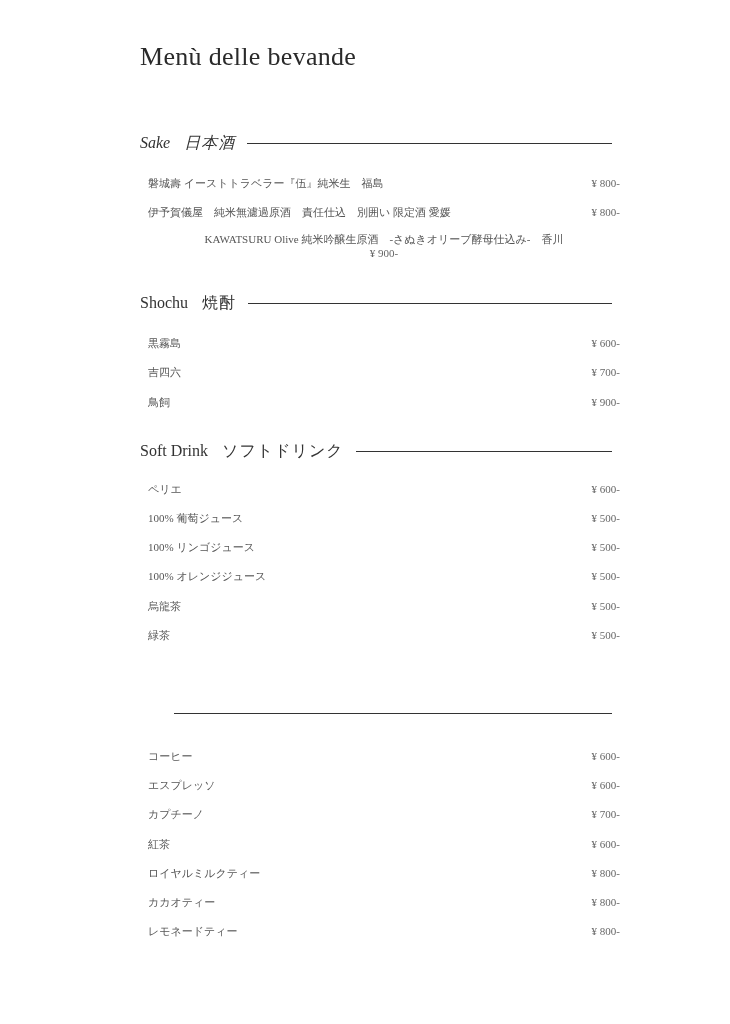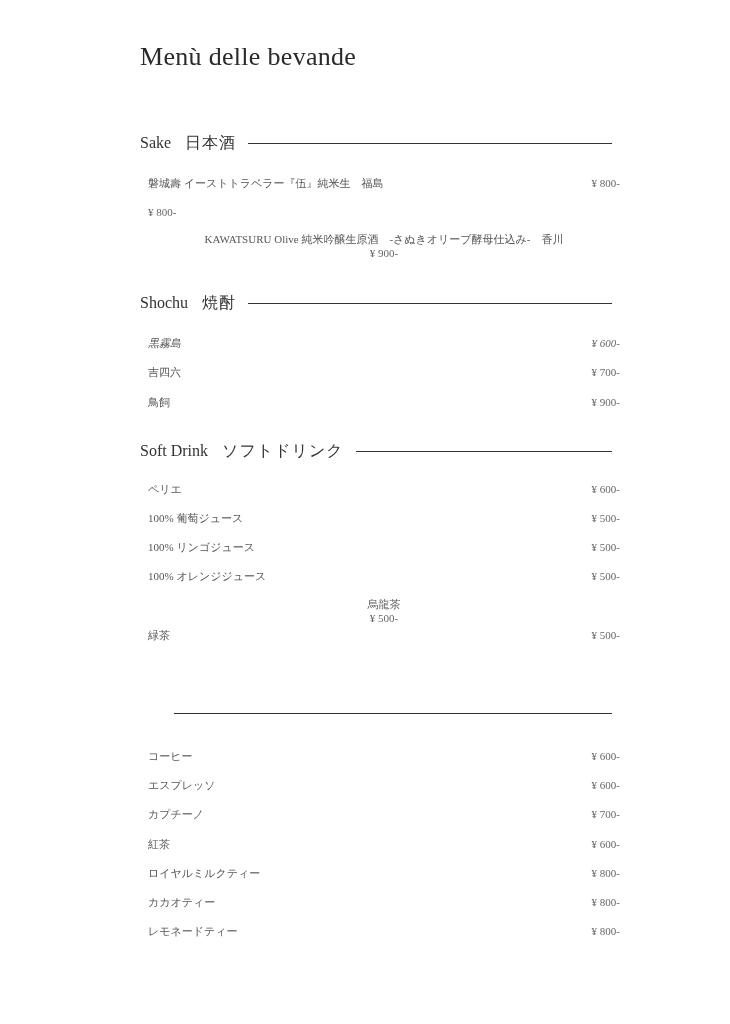--- a/index.html
+++ b/index.html
@@ -64,41 +64,42 @@
   }
   .item .price {
     color: #666;
   }
 </style>
 </head>
 <body>
 
 <div class="page-title">Menù delle bevande</div>
 
-<div class="section-header" style="top:132px;">
+<div class="section-header" style="top:132px;font-style:italic;">
   <span class="section-title"><span>Sake</span><span class="jp">日本酒</span></span>
   <span class="section-rule"></span>
 </div>
 <div class="item" style="top:174px;">
     <span>磐城壽 イーストトラベラー『伍』純米生　福島</span>
     <span class="price">¥ 800-</span>
   </div>
 <div class="item" style="top:203px;">
+    <span>伊予賀儀屋　純米無濾過原酒　責任仕込　別囲い 限定酒 愛媛</span>
     <span class="price">¥ 800-</span>
   </div>
 <div class="item" style="top:232px;flex-direction:column;">
     <span>KAWATSURU Olive 純米吟醸生原酒　-さぬきオリーブ酵母仕込み-　香川</span>
     <span class="price">¥ 900-</span>
   </div>
 
 <div class="section-header" style="top:292px;">
   <span class="section-title"><span>Shochu</span><span class="jp">焼酎</span></span>
   <span class="section-rule"></span>
 </div>
-<div class="item" style="top:334px;font-style:italic;">
+<div class="item" style="top:334px;">
     <span>黒霧島</span>
     <span class="price">¥ 600-</span>
   </div>
 <div class="item" style="top:363px;">
     <span>吉四六</span>
     <span class="price">¥ 700-</span>
   </div>
 <div class="item" style="top:393px;">
     <span>鳥飼</span>
     <span class="price">¥ 900-</span>
@@ -117,21 +118,21 @@
     <span class="price">¥ 500-</span>
   </div>
 <div class="item" style="top:538px;">
     <span>100% リンゴジュース</span>
     <span class="price">¥ 500-</span>
   </div>
 <div class="item" style="top:567px;">
     <span>100% オレンジジュース</span>
     <span class="price">¥ 500-</span>
   </div>
-<div class="item" style="top:597px;flex-direction:column;">
+<div class="item" style="top:597px;">
     <span>烏龍茶</span>
     <span class="price">¥ 500-</span>
   </div>
 <div class="item" style="top:626px;">
     <span>緑茶</span>
     <span class="price">¥ 500-</span>
   </div>
 
 <div class="section-header" style="top:702px;">
   <span class="section-rule" style="margin-left:34px;"></span>

